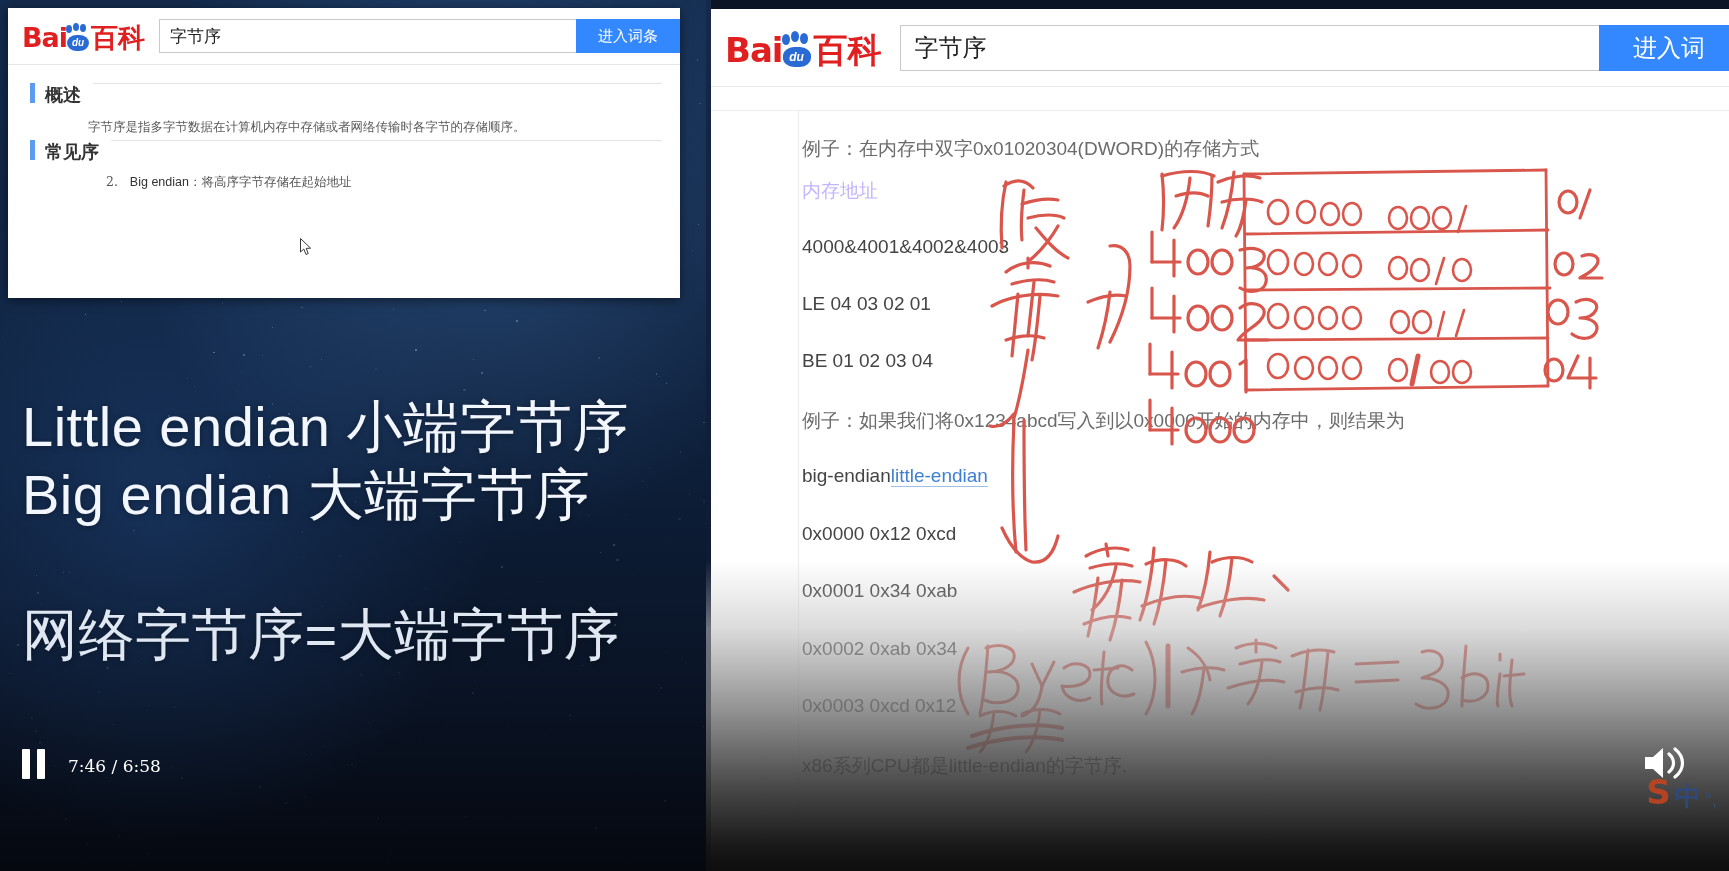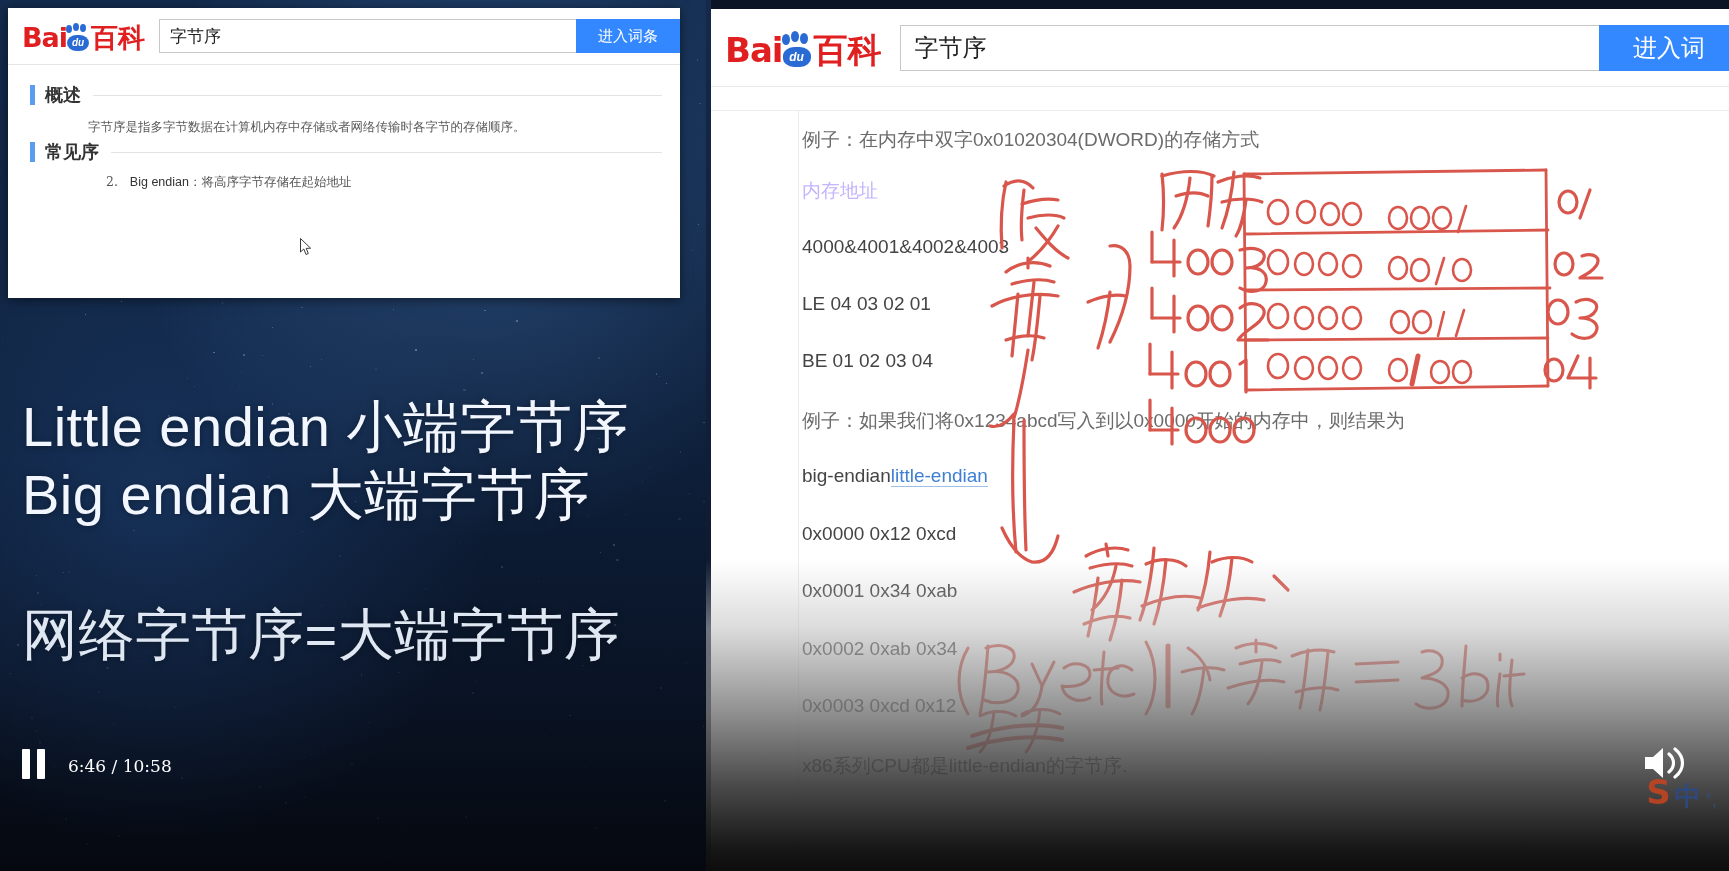--- a/index.html
+++ b/index.html
@@ -26,21 +26,21 @@
   .bd-paw .pad{position:absolute;background:#2a6ad4;border-radius:50%;}
   .bd-paw .du{position:absolute;left:2px;bottom:0;width:22px;height:16px;background:#2a6ad4;border-radius:11px/9px;
       color:#fff;font-size:10px;font-weight:bold;text-align:center;line-height:16px;font-style:italic;}
   .bd-ke{font-size:27px;font-weight:bold;color:#e02020;font-family:"DejaVu Sans",sans-serif;}
   #slide-search{margin-left:14px;flex:1;display:flex;height:34px;}
   #slide-search .inp{flex:1;border:1px solid #c9c9c9;border-right:none;background:#fff;
      display:flex;align-items:center;padding-left:10px;font-size:17px;color:#222;}
   #slide-search .btn{width:104px;background:#3388ff;color:#fff;font-size:15px;display:flex;
      align-items:center;justify-content:center;}
   #slide-body{padding:12px 0 0 0;position:relative;}
-  .sec-title{display:flex;align-items:center;padding-left:22px;margin-top:6px;}
+  .sec-title{display:flex;padding-left:22px;margin-top:6px;}
   .sec-bar{width:5px;height:20px;background:#5b9bf0;margin-right:10px;}
   .sec-name{font-size:18px;color:#333;font-family:"DejaVu Serif","Liberation Serif",serif;font-weight:bold;}
   .sec-rule{flex:1;height:1px;background:#e3e3e3;margin-left:12px;margin-right:18px;}
   .para{font-size:12.5px;color:#5b5b5b;padding:12px 20px 0 80px;font-family:"DejaVu Serif","Liberation Serif",serif;}
   .olist{margin:10px 0 0 0;padding:0 0 0 98px;font-size:12.5px;color:#555;}
   .olist li{margin:10px 0;font-family:"DejaVu Serif","Liberation Serif",serif;}
   .olist li .en{font-family:"Liberation Sans",sans-serif;color:#333;}
   #cursor{position:absolute;left:292px;top:230px;width:12px;height:18px;}
 
   
@@ -362,21 +362,21 @@
     </div>
 
     <div class="caption" id="cap1">Little endian 小端字节序</div>
     <div class="caption" id="cap2">Big endian   大端字节序</div>
     <div class="caption" id="cap3">网络字节序=大端字节序</div>
 
     <div id="pause-btn">
         <span></span>
         <span></span>
       </div>
-    <div id="time-label">6:46 / 10:58</div>
+    <div id="time-label">7:46 / 6:58</div>
   </div>
 
   <div id="right-pane">
     <div id="left-strip"></div>
     <div id="rp-white"></div>
 
     <div id="rp-head">
       <div class="baidu-logo big">
         <span class="bd-bai">Bai</span>
         <span class="bd-paw">
@@ -389,21 +389,21 @@
       </div>
       <div id="rp-search">
         <div class="inp">字节序</div>
         <div class="btn">进入词</div>
       </div>
     </div>
     <div id="rp-sep"></div>
     <div id="rp-left-rule"></div>
 
     <div id="rp-body">
-      <div class="rl rline grey" style="top:7px">例子：在内存中双字0x01020304(DWORD)的存储方式</div>
+      <div class="rl rline grey" style="top:16px">例子：在内存中双字0x01020304(DWORD)的存储方式</div>
       <div class="rl rline blue" style="top:58px">内存地址</div>
       <div class="rl rline" style="top:116px">4000&amp;4001&amp;4002&amp;4003</div>
       <div class="rl rline" style="top:173px">LE 04 03 02 01</div>
       <div class="rl rline" style="top:230px">BE 01 02 03 04</div>
       <div class="rl rline grey" style="top:288px">例子：如果我们将0x1234abcd写入到以0x0000开始的内存中，则结果为</div>
       <div class="rl rline" style="top:345px">
         <span>big-endian</span><span class="lnk ul">little-endian</span>
       </div>
       <div class="rl rline" style="top:403px">0x0000 0x12 0xcd</div>
       <div class="rl rline" style="top:460px">0x0001 0x34 0xab</div>

